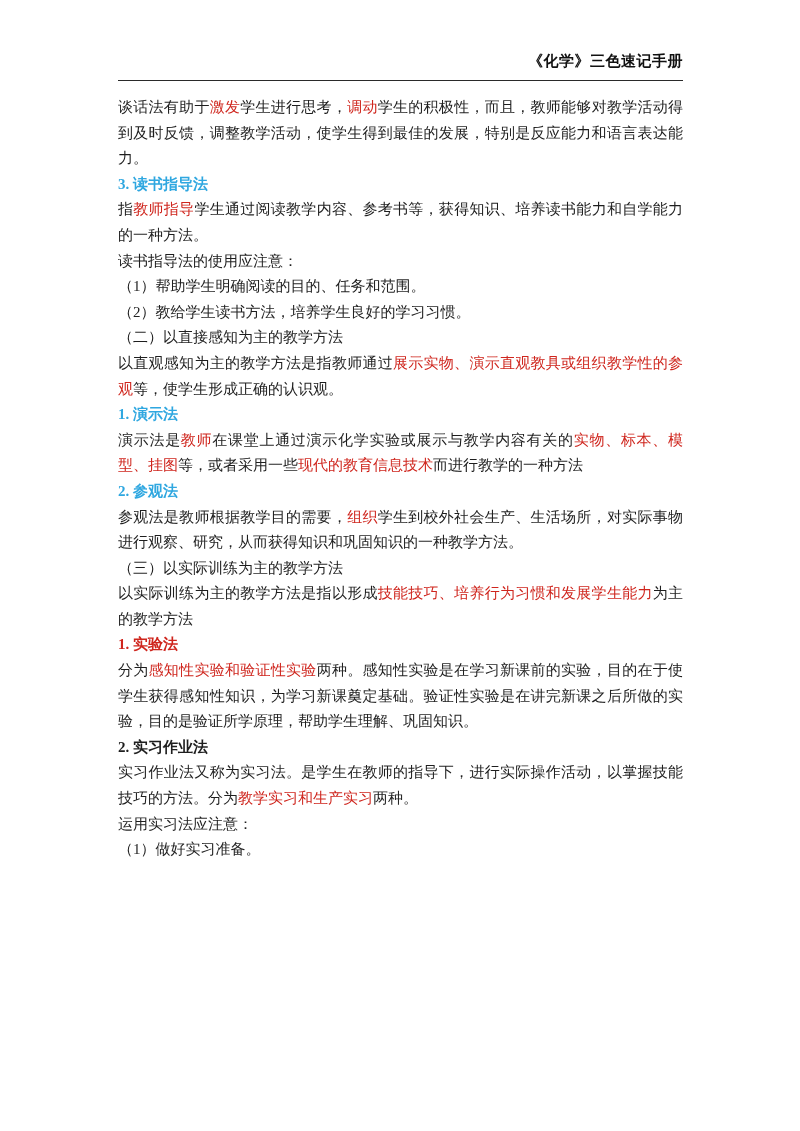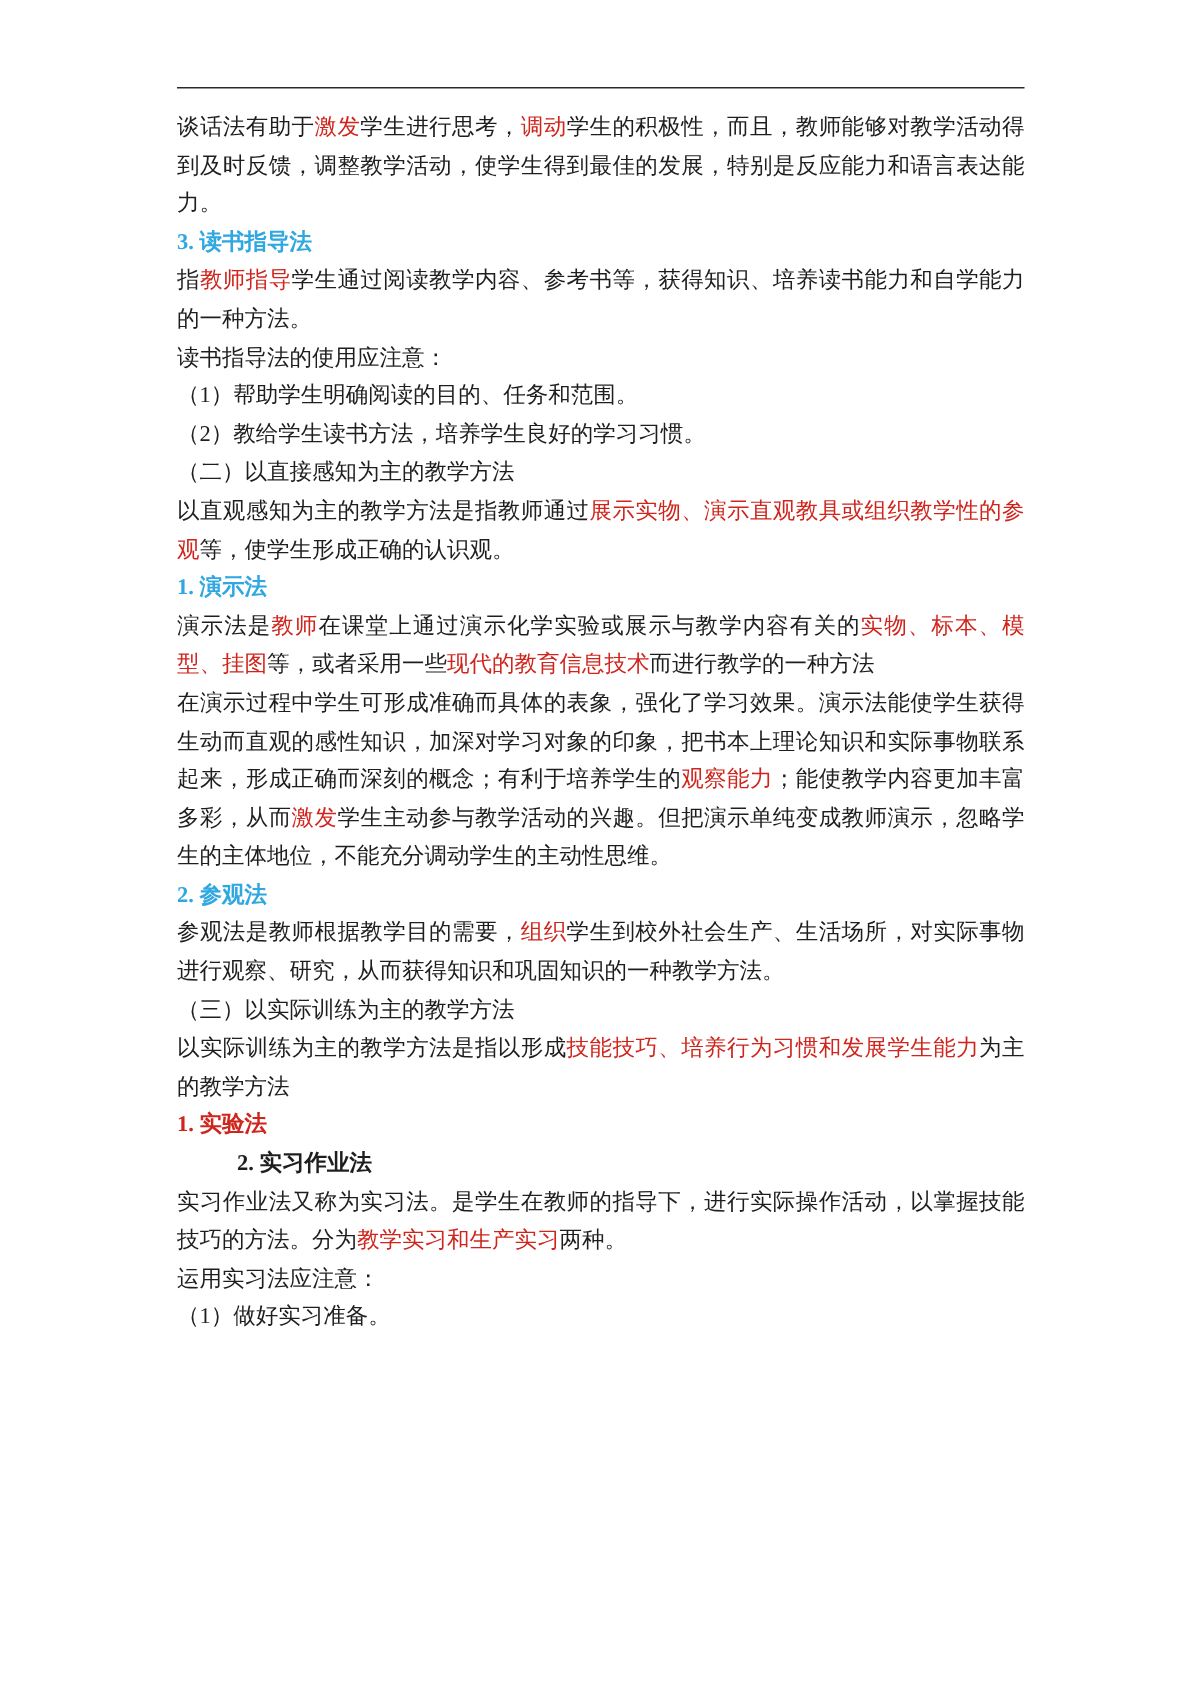--- a/index.html
+++ b/index.html
@@ -56,50 +56,51 @@
   }
   .run-red{
     color:var(--red);
     font-weight:normal;
   }
   .heading{
     font-weight:bold;
   }
   .heading-blue{color:var(--blue);}
   .heading-red{color:var(--red);}
-  .heading-black{color:var(--ink);margin-left:40px;}
+  .heading-black{color:var(--ink);}
 </style>
 </head>
 <body>
 
 <div class="page">
   <div class="page-inner">
 
     <header>
+      <div class="header-title">《化学》三色速记手册</div>
       <hr class="header-rule">
     </header>
 
     <main class="body-text" id="body-text">
 
     <p class="para"><span>谈话法有助于</span><span class="run-red">激发</span><span>学生进行思考，</span><span class="run-red">调动</span><span>学生的积极性，而且，教师能够对教学活动得到及时反馈，调整教学活动，使学生得到最佳的发展，特别是反应能力和语言表达能力。</span></p>
         <p class="heading heading-blue"><span>3. 读书指导法</span></p>
         <p class="para"><span>指</span><span class="run-red">教师指导</span><span>学生通过阅读教学内容、参考书等，获得知识、培养读书能力和自学能力的一种方法。</span></p>
         <p class="para"><span>读书指导法的使用应注意：</span></p>
         <p class="para"><span>（1）帮助学生明确阅读的目的、任务和范围。</span></p>
         <p class="para"><span>（2）教给学生读书方法，培养学生良好的学习习惯。</span></p>
         <p class="para"><span>（二）以直接感知为主的教学方法</span></p>
         <p class="para"><span>以直观感知为主的教学方法是指教师通过</span><span class="run-red">展示实物、演示直观教具或组织教学性的参观</span><span>等，使学生形成正确的认识观。</span></p>
         <p class="heading heading-blue"><span>1. 演示法</span></p>
         <p class="para"><span>演示法是</span><span class="run-red">教师</span><span>在课堂上通过演示化学实验或展示与教学内容有关的</span><span class="run-red">实物、标本、模型、挂图</span><span>等，或者采用一些</span><span class="run-red">现代的教育信息技术</span><span>而进行教学的一种方法</span></p>
-        <p class="para"><span>在演示过程中学生可形成准确而具体的表象，强化了学习效果。演示法能使学生获得生动而直观的感性知识，加深对学习对象的印象，把书本上理论知识和实际事物联系起来，形成正确而深刻的概念；有利于培养学生的</span><span class="run-red">观察能力</span><span>；能使教学内容更加丰富多彩，从而</span><span class="run-red">激发</span><span>学生主动参与教学活动的兴趣。但把演示单纯变成教师演示，忽略学生的主体地位，不能充分调动学生的主动性思维。</span></p>
         <p class="heading heading-blue"><span>2. 参观法</span></p>
         <p class="para"><span>参观法是教师根据教学目的需要，</span><span class="run-red">组织</span><span>学生到校外社会生产、生活场所，对实际事物进行观察、研究，从而获得知识和巩固知识的一种教学方法。</span></p>
         <p class="para"><span>（三）以实际训练为主的教学方法</span></p>
         <p class="para"><span>以实际训练为主的教学方法是指以形成</span><span class="run-red">技能技巧、培养行为习惯和发展学生能力</span><span>为主的教学方法</span></p>
         <p class="heading heading-red"><span>1. 实验法</span></p>
+        <p class="para"><span>分为</span><span class="run-red">感知性实验和验证性实验</span><span>两种。感知性实验是在学习新课前的实验，目的在于使学生获得感知性知识，为学习新课奠定基础。验证性实验是在讲完新课之后所做的实验，目的是验证所学原理，帮助学生理解、巩固知识。</span></p>
         <p class="heading heading-black"><span>2. 实习作业法</span></p>
         <p class="para"><span>实习作业法又称为实习法。是学生在教师的指导下，进行实际操作活动，以掌握技能技巧的方法。分为</span><span class="run-red">教学实习和生产实习</span><span>两种。</span></p>
         <p class="para"><span>运用实习法应注意：</span></p>
         <p class="para"><span>（1）做好实习准备。</span></p>
       </main>
 
   </div>
 </div>
 
 </body></html>

